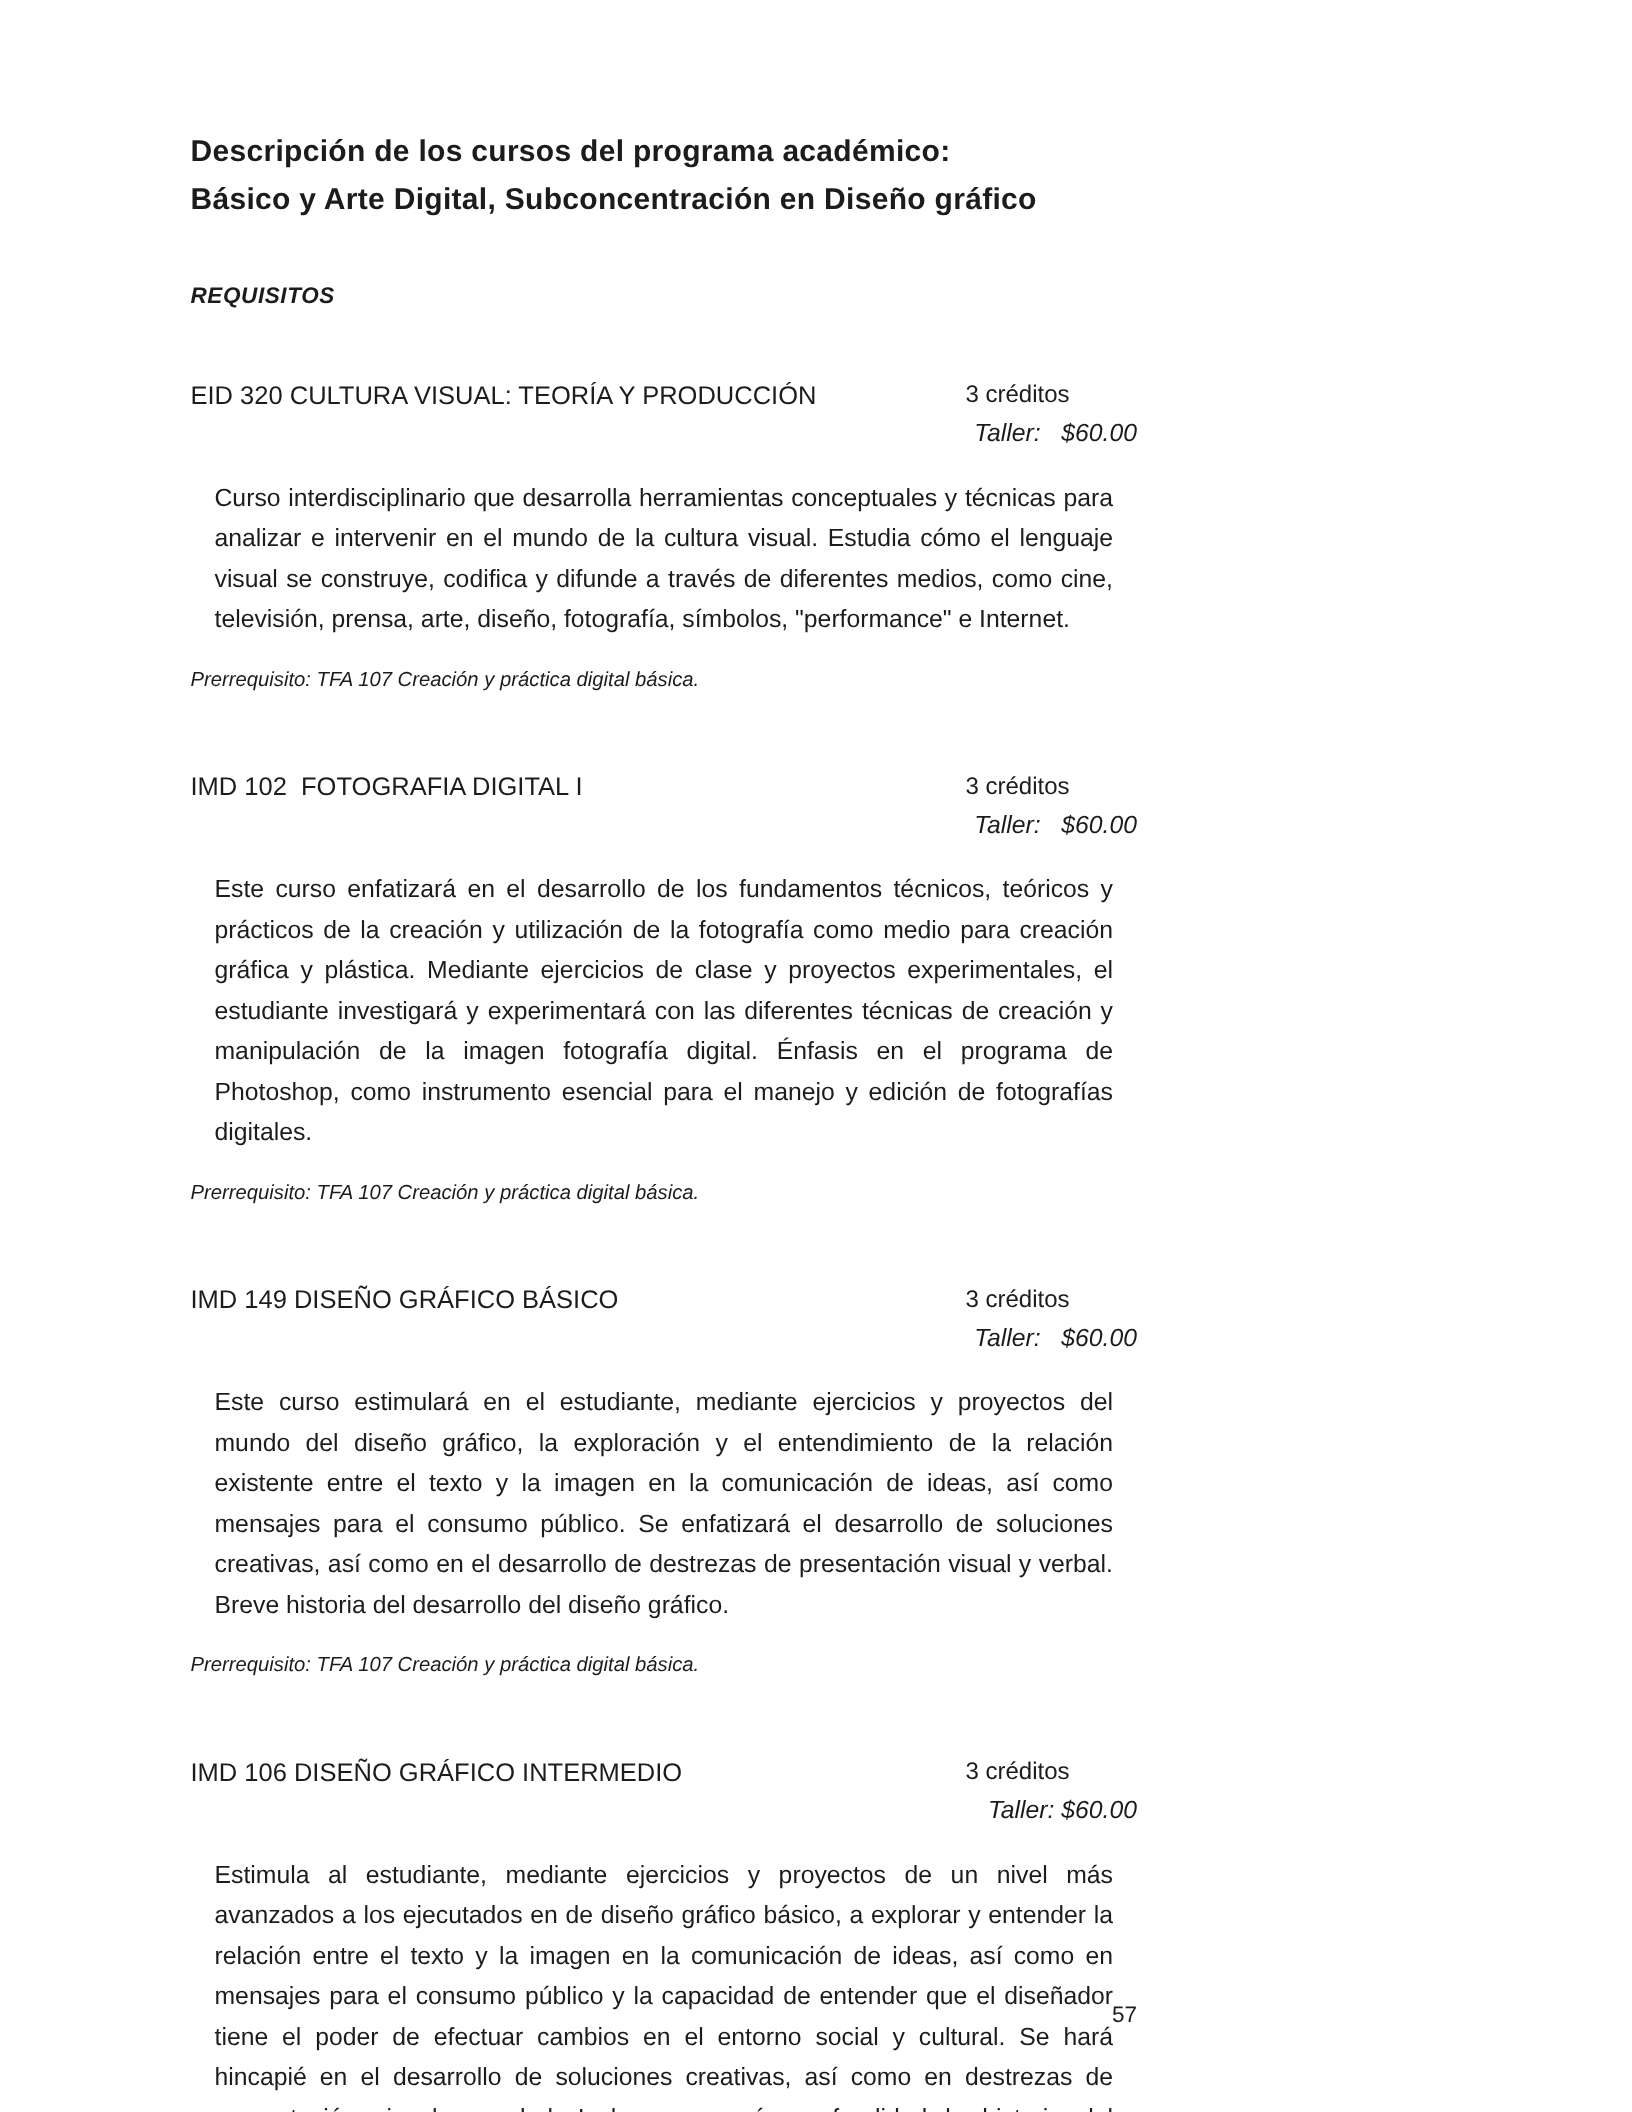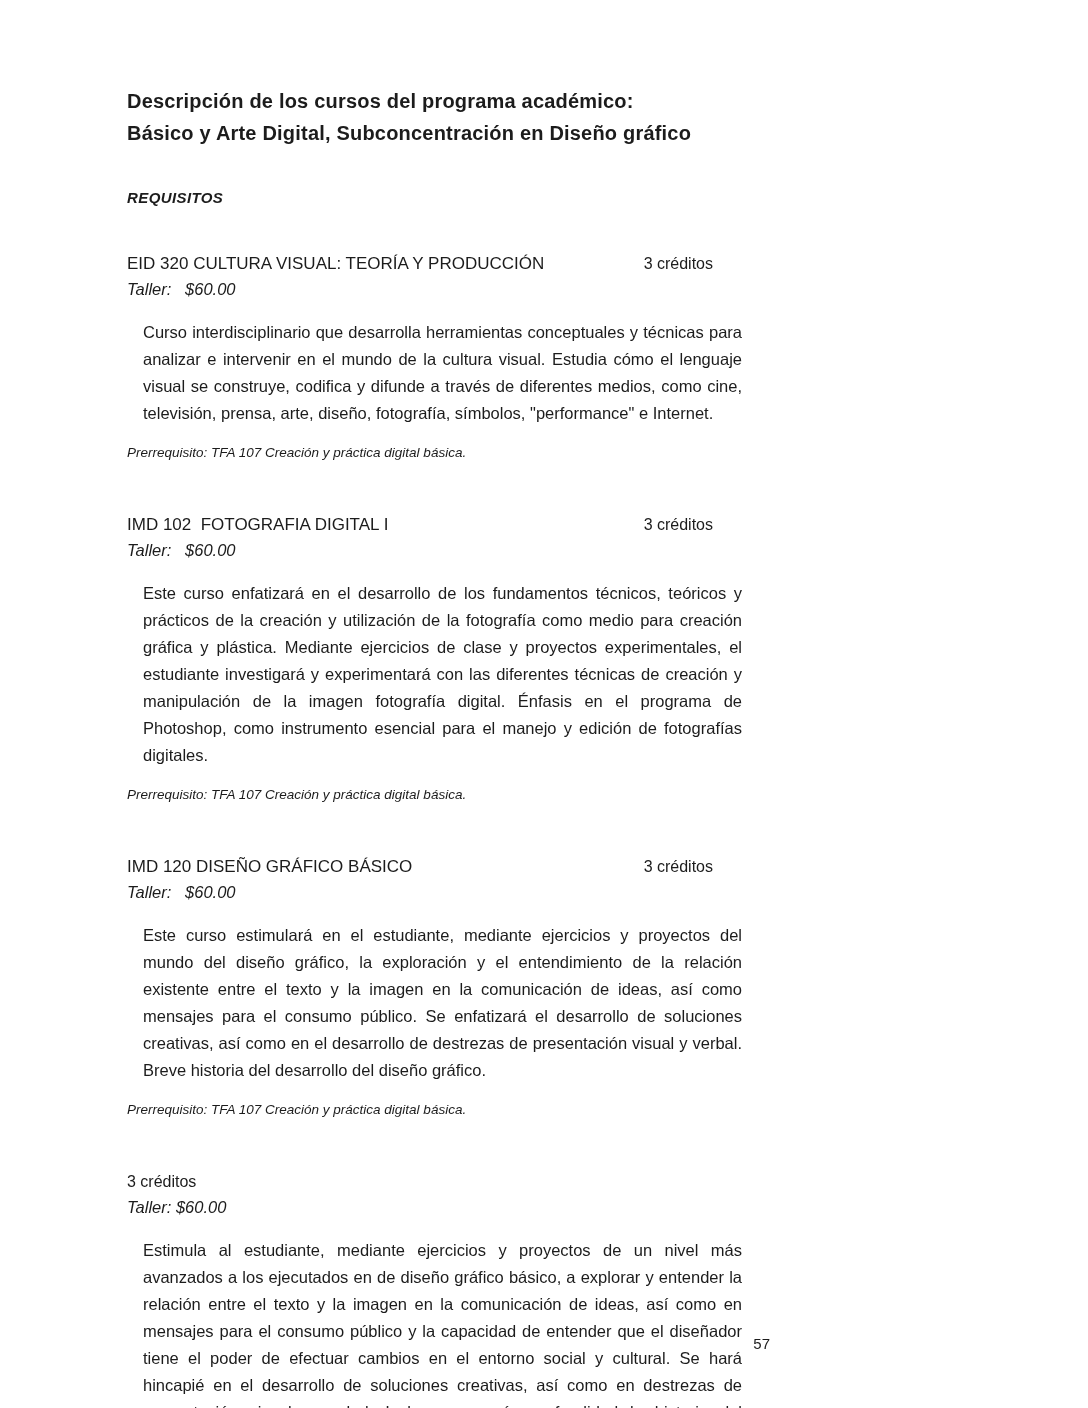--- a/index.html
+++ b/index.html
@@ -47,37 +47,38 @@
   .course-credits {
     flex-shrink: 0;
     font-size: 16px;
     padding-right: 45px;
   }
   .course-fee {
     font-style: italic;
     font-size: 16.5px;
     line-height: 27px;
     white-space: pre-wrap;
+    text-align: right;
   }
   .course-desc {
     margin: 16px;
     font-size: 16.5px;
     line-height: 27px;
     text-align: justify;
   }
   .course-prereq {
     margin-top: 2px;
     font-style: italic;
     font-size: 13.5px;
     line-height: 20px;
     white-space: pre-wrap;
   }
   .page-number {
     position: absolute;
-    right: 118px;
+    right: 130px;
     bottom: 56px;
     font-size: 15px;
   }
 </style>
 </head>
 <body>
 
 <div class="page">
 
   <header>
@@ -105,30 +106,31 @@
         <span class="course-title">IMD 102  FOTOGRAFIA DIGITAL I</span>
         <span class="course-credits">3 créditos</span>
       </div>
       <div class="course-fee">Taller:   $60.00</div>
       <p class="course-desc">Este curso enfatizará en el desarrollo de los fundamentos técnicos, teóricos y prácticos de la creación y utilización de la fotografía como medio para creación gráfica y plástica. Mediante ejercicios de clase y proyectos experimentales, el estudiante investigará y experimentará con las diferentes técnicas de creación y manipulación de la imagen fotografía digital.  Énfasis en el programa de Photoshop, como instrumento esencial para el manejo y edición de fotografías digitales.</p>
       <div class="course-prereq">Prerrequisito: TFA 107 Creación y práctica digital básica.</div>
     </article>
 
     <article class="course">
       <div class="course-header">
-        <span class="course-title">IMD 120 DISEÑO GRÁFICO BÁSICO</span>
+        <span class="course-title">IMD 149 DISEÑO GRÁFICO BÁSICO</span>
         <span class="course-credits">3 créditos</span>
       </div>
       <div class="course-fee">Taller:   $60.00</div>
       <p class="course-desc">Este curso estimulará en el estudiante, mediante ejercicios y proyectos del mundo del diseño gráfico, la exploración y el entendimiento de la relación existente entre el texto y la imagen en la comunicación de ideas, así como mensajes para el consumo público. Se enfatizará el desarrollo de soluciones creativas, así como en el desarrollo de destrezas de presentación visual y verbal.  Breve historia del desarrollo del diseño gráfico.</p>
       <div class="course-prereq">Prerrequisito: TFA 107 Creación y práctica digital básica.</div>
     </article>
 
     <article class="course">
       <div class="course-header">
+        <span class="course-title">IMD 106 DISEÑO GRÁFICO INTERMEDIO</span>
         <span class="course-credits">3 créditos</span>
       </div>
       <div class="course-fee">Taller: $60.00</div>
       <p class="course-desc">Estimula al estudiante, mediante ejercicios y proyectos de un nivel más avanzados a los ejecutados en de diseño gráfico básico, a explorar y entender la relación entre el texto y la imagen en la comunicación de ideas, así como en mensajes para el consumo público y la capacidad de entender que el diseñador tiene el poder de efectuar cambios en el entorno social y cultural.  Se hará hincapié en el desarrollo de soluciones creativas, así como en destrezas de presentación visual y verbal. Incluye con más profundidad la historia del desarrollo del diseño gráfico.</p>
       <div class="course-prereq">Prerrequisito:  IMD 103 Diseño Gráfico Básico; IMD 107 Tipografía I.</div>
     </article>
 
   </main>
 
   <footer>

